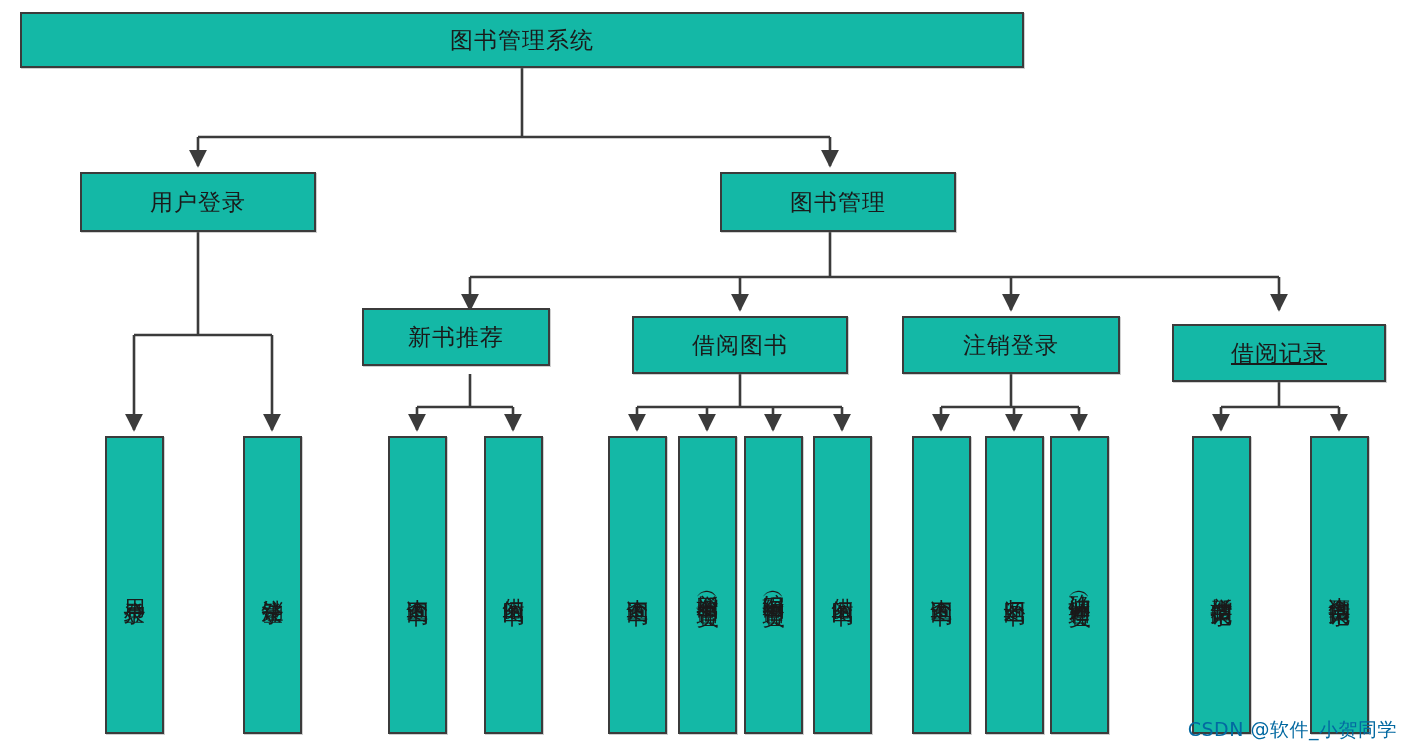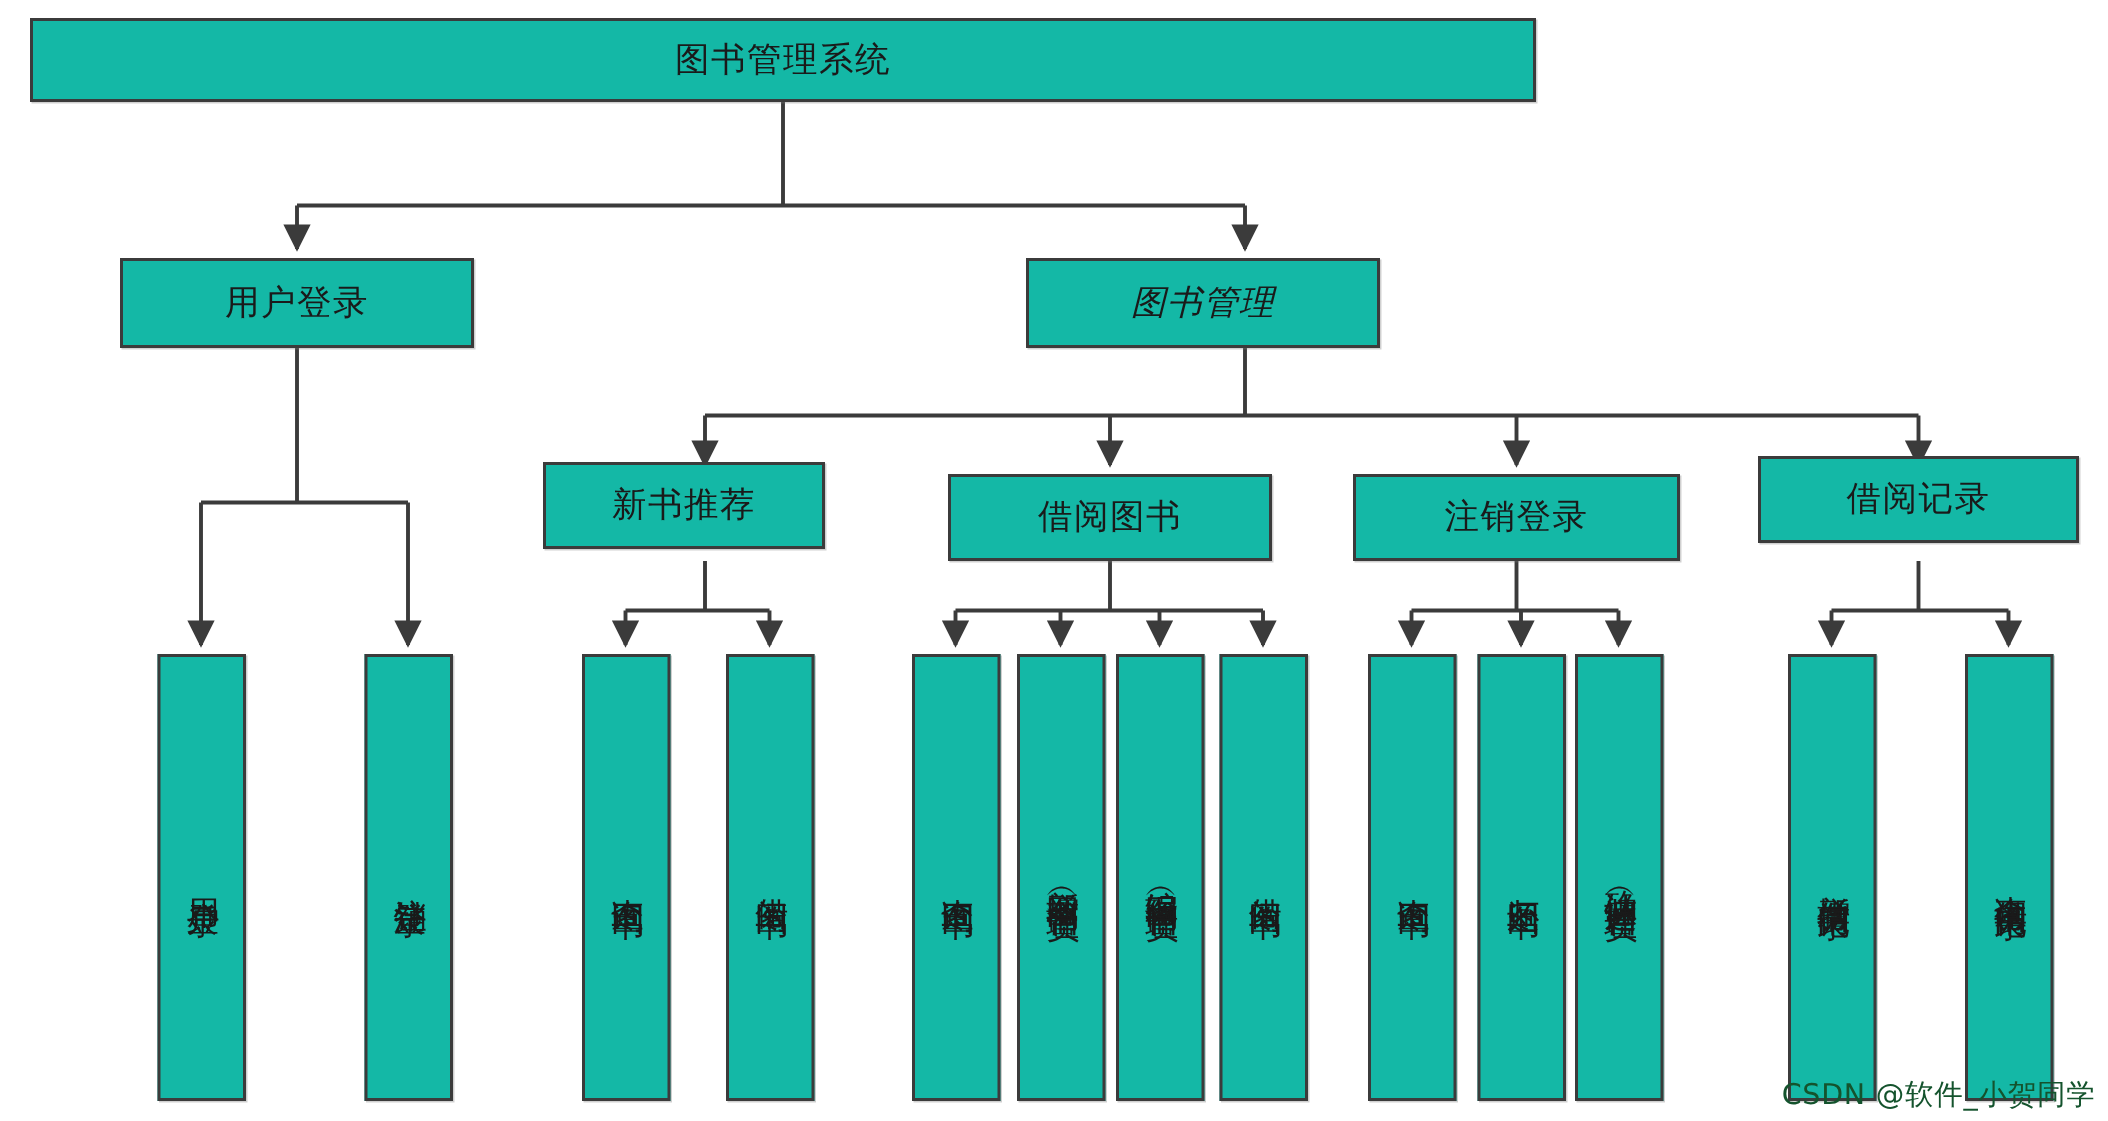--- a/index.html
+++ b/index.html
@@ -55,21 +55,21 @@
     letter-spacing: 2px;
     line-height: 1.0;
     white-space: nowrap;
     max-height: 292px;
   }
   #watermark {
     position: absolute;
     right: 8px;
     bottom: 4px;
     font-size: 19px;
-    color: #14532d;
+    color: #0369a1;
     letter-spacing: 0.5px;
     white-space: nowrap;
   }
 </style>
 </head>
 <body>
 
 <div id="canvas">
 
   <svg id="edges" viewBox="0 0 1405 747" width="1405" height="747">
@@ -122,34 +122,34 @@
     </g>
   </svg>
 
   <div class="node" id="node-root" style="left: 20px; top: 12px; width: 1004px; height: 56px;">
     <span class="label">图书管理系统</span>
   </div>
 
   <div class="node" id="node-l2-0" style="left: 80px; top: 172px; width: 236px; height: 60px;">
     <span class="label">用户登录</span>
   </div>
-  <div class="node" id="node-l2-1" style="left: 684px; top: 172px; width: 236px; height: 60px; font-style: italic;">
+  <div class="node" id="node-l2-1" style="left: 720px; top: 172px; width: 236px; height: 60px;">
     <span class="label">图书管理</span>
   </div>
 
   <div class="node" id="node-l3-0" style="left: 362px; top: 308px; width: 188px; height: 58px;">
     <span class="label">新书推荐</span>
   </div>
   <div class="node" id="node-l3-1" style="left: 632px; top: 316px; width: 216px; height: 58px;">
     <span class="label">借阅图书</span>
   </div>
   <div class="node" id="node-l3-2" style="left: 902px; top: 316px; width: 218px; height: 58px;">
     <span class="label">注销登录</span>
   </div>
-  <div class="node" id="node-l3-3" style="left: 1172px; top: 304px; width: 214px; height: 58px;">
+  <div class="node" id="node-l3-3" style="left: 1172px; top: 324px; width: 214px; height: 58px; text-decoration: underline;">
     <span class="label">借阅记录</span>
   </div>
 
   <div class="node leaf" id="leaf-0" style="left: 105px; top: 436px; width: 59px; height: 298px;">
     <span class="label">用户登录</span>
   </div>
   <div class="node leaf" id="leaf-1" style="left: 243px; top: 436px; width: 59px; height: 298px;">
     <span class="label">注销登录</span>
   </div>
   <div class="node leaf" id="leaf-2" style="left: 388px; top: 436px; width: 59px; height: 298px;">

